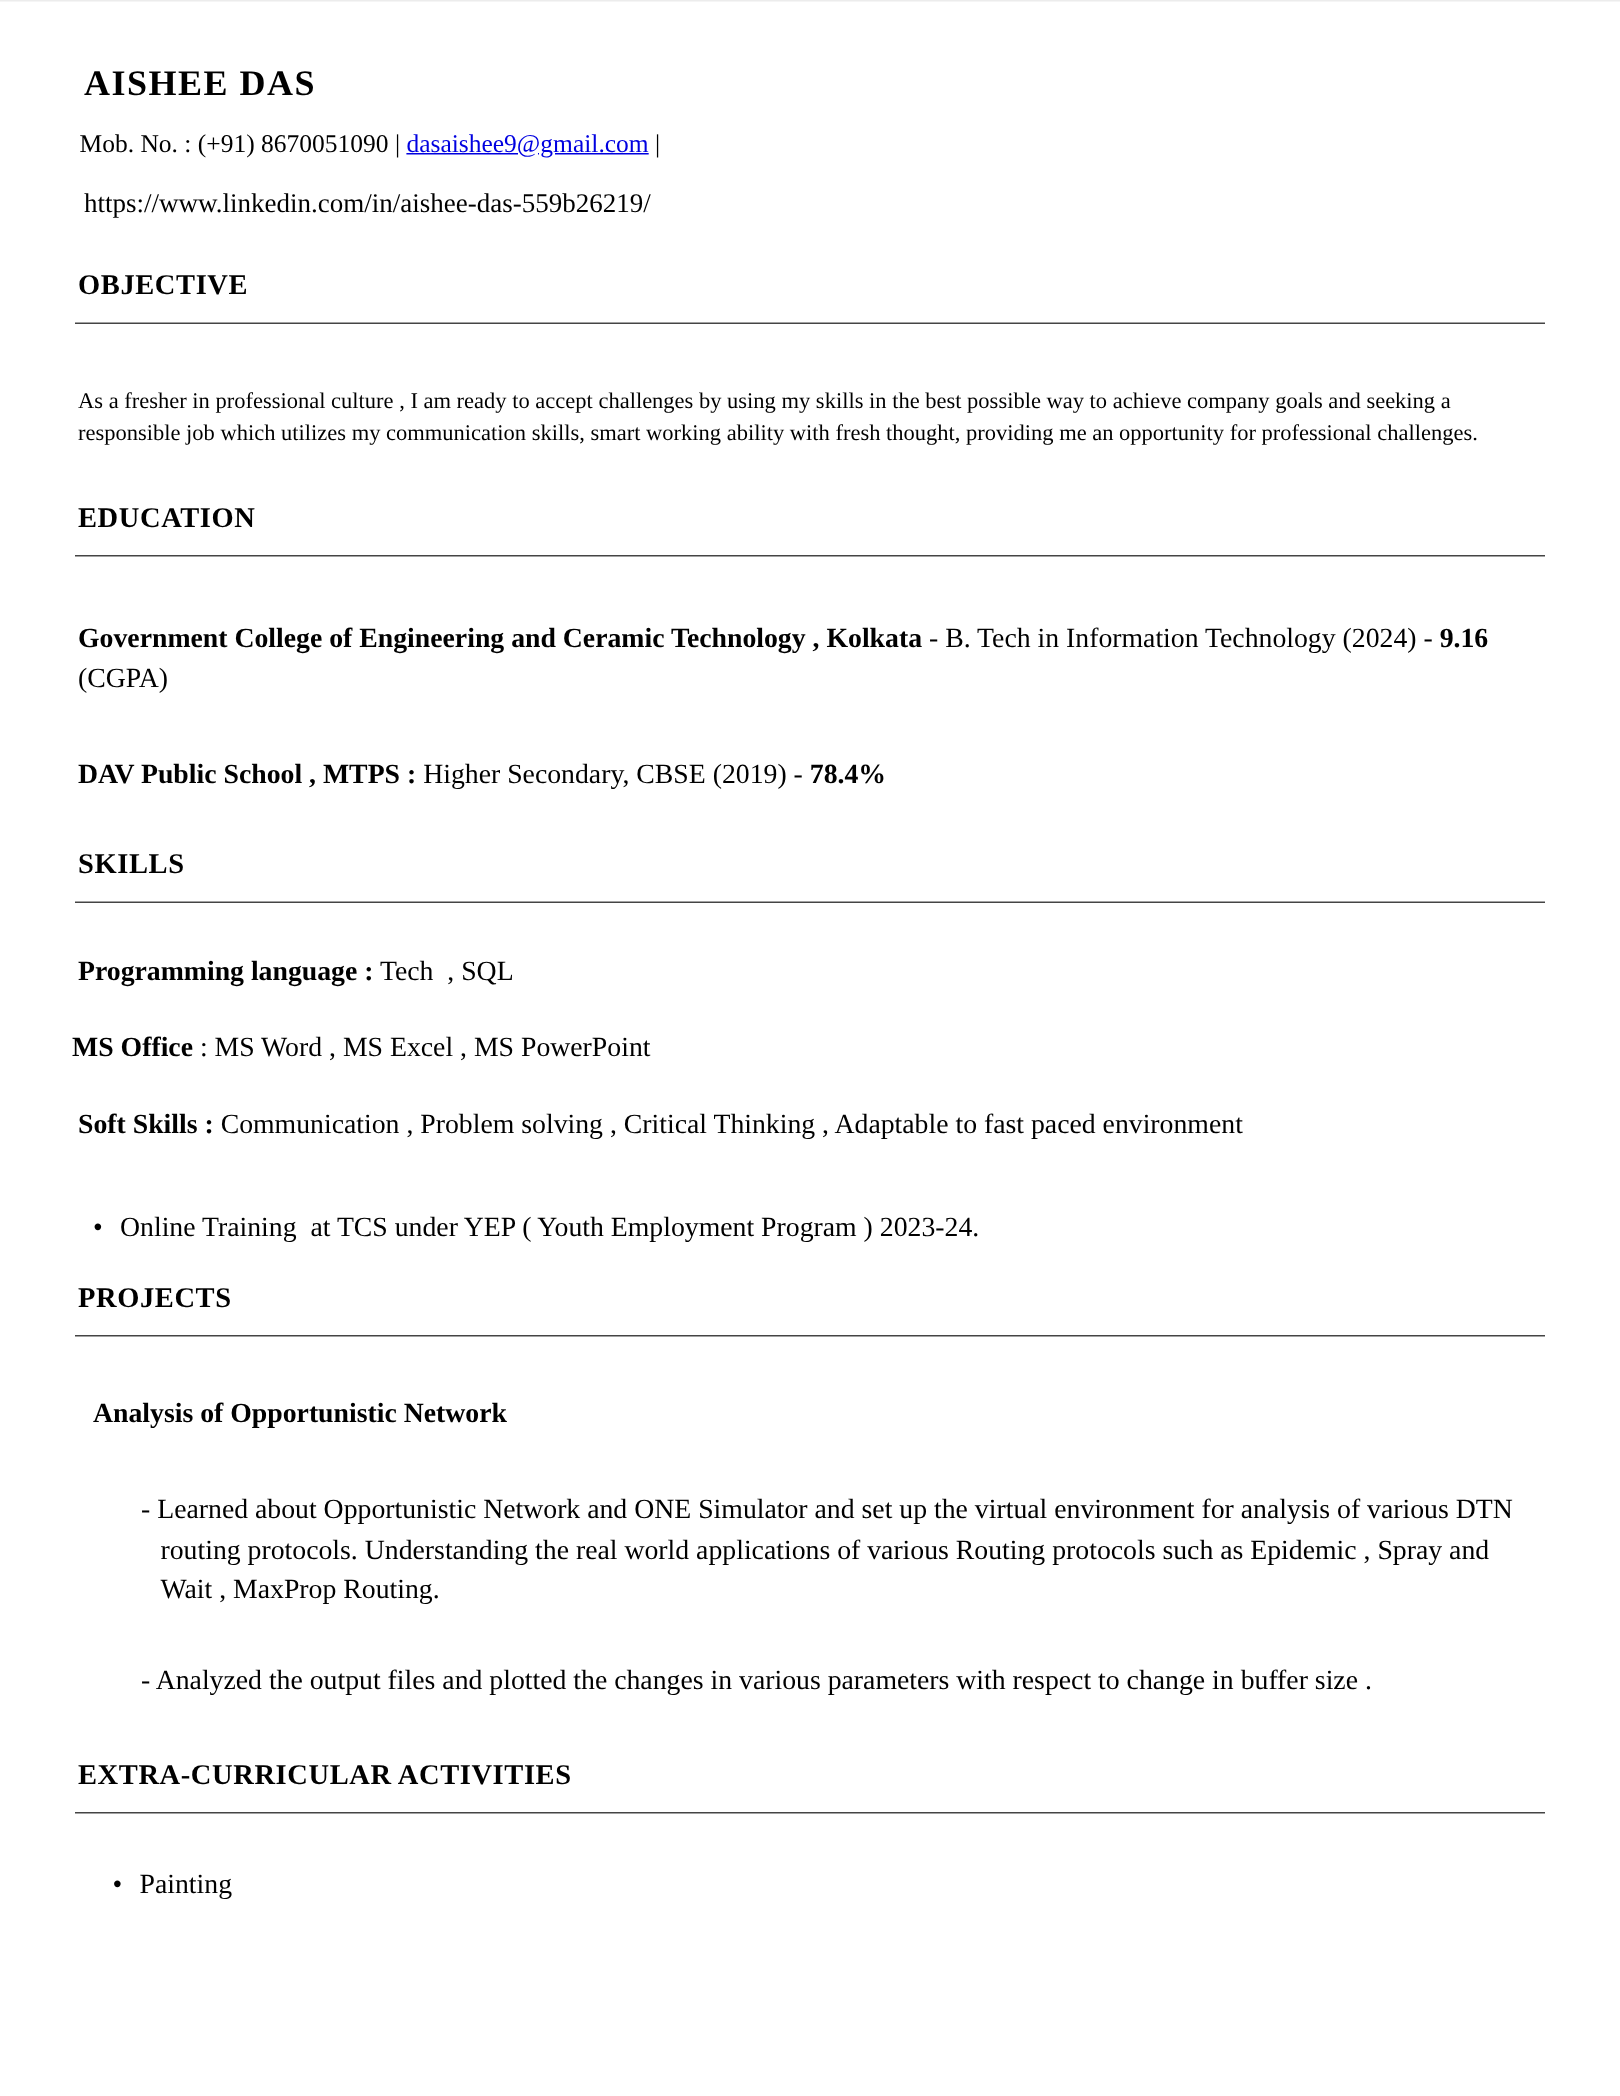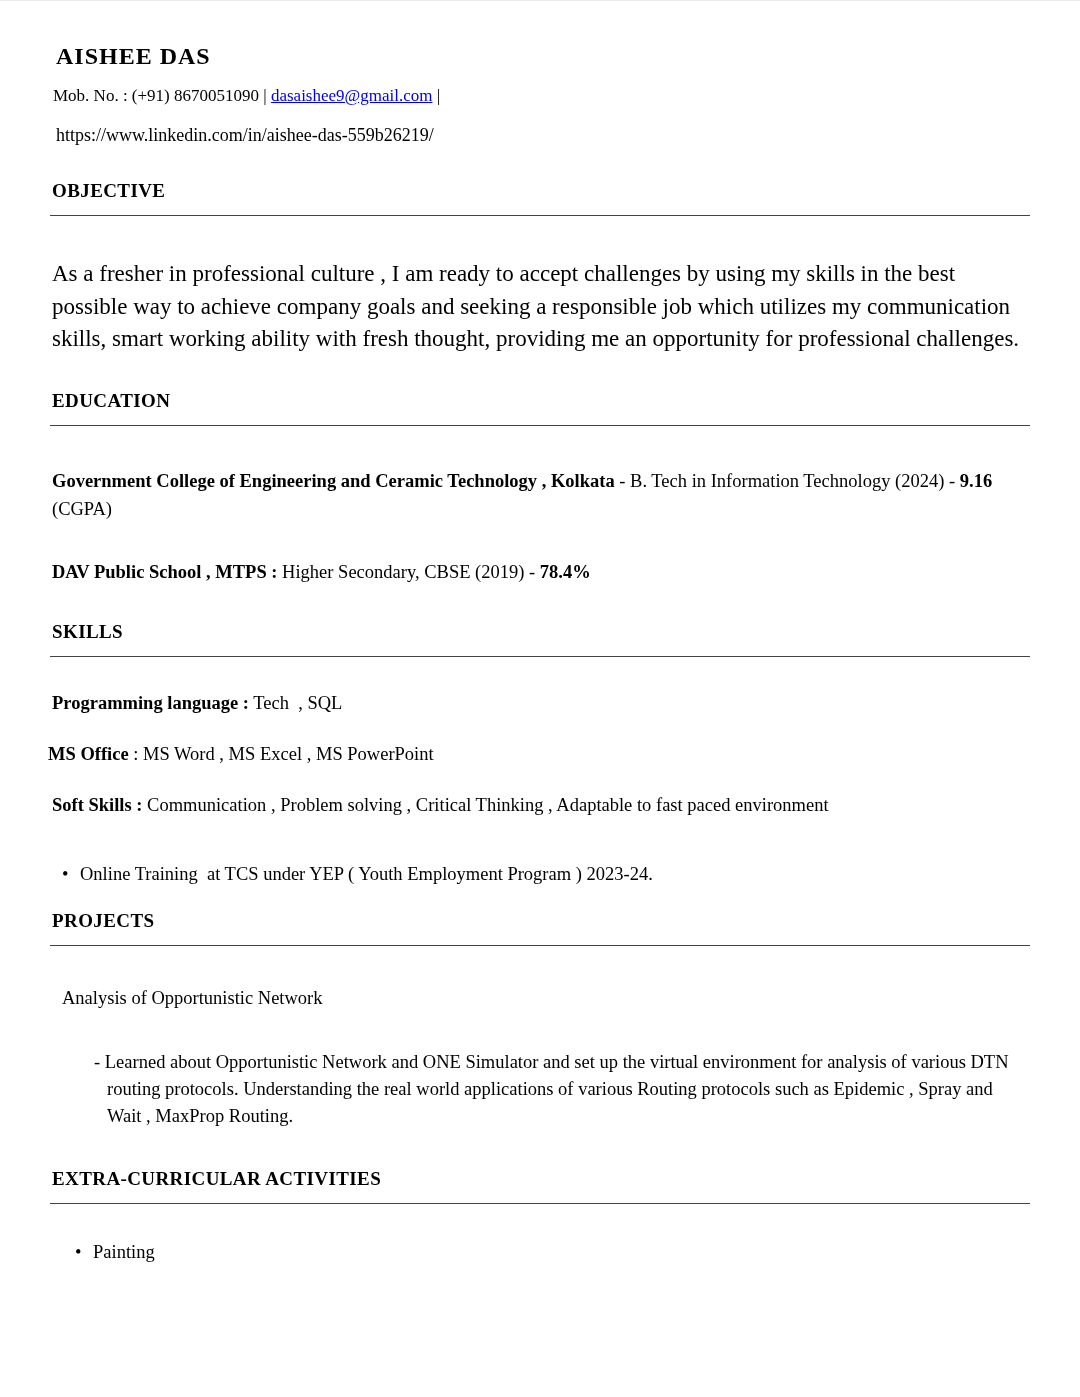--- a/index.html
+++ b/index.html
@@ -48,21 +48,21 @@
   .sec-head {
     font-size: 19px;
     font-weight: bold;
     letter-spacing: 0.4px;
     border-bottom: 1.5px solid #444444;
     padding-bottom: 13px;
     padding-left: 2px;
   }
 
   .body-text {
-    font-size: 23px;
+    font-size: 15px;
     line-height: 1.42;
     padding-left: 2px;
   }
   .objective-body { margin-top: 42px; }
 
   .edu-entry { font-size: 18.5px; line-height: 1.5; padding-left: 2px; }
   .edu-college { margin-top: 42px; }
   .edu-hs { margin-top: 36px; }
   .edu-secondary { margin-top: 8px; }
 
@@ -83,21 +83,21 @@
     position: absolute;
     left: 0;
     top: 0;
   }
   .training-item { margin-top: 36px; margin-left: 12px; }
 
   .sec-projects { margin-top: 22px; }
   .project-name {
     margin-top: 42px;
     font-size: 18.5px;
-    font-weight: normal;
+    font-weight: bold;
     padding-left: 12px;
   }
   .proj-point {
     font-size: 18.5px;
     line-height: 1.45;
     margin-left: 44px;
     padding-left: 13px;
     text-indent: -13px;
   }
   .proj-point-1 { margin-top: 40px; }
@@ -143,20 +143,21 @@
   </section>
 
   <section class="sec sec-trainings">
     <p class="bullet-item training-item t">Online Training  at TCS under YEP ( Youth Employment Program ) 2023-24.</p>
   </section>
 
   <section class="sec sec-projects">
     <div class="sec-head">PROJECTS</div>
     <p class="project-name t">Analysis of Opportunistic Network</p>
     <p class="proj-point proj-point-1 t">- Learned about Opportunistic Network and ONE Simulator and set up the virtual environment for analysis of various DTN routing protocols. Understanding the real world applications of various Routing protocols such as Epidemic , Spray and Wait , MaxProp Routing.</p>
+    <p class="proj-point proj-point-2 t">- Analyzed the output files and plotted the changes in various parameters with respect to change in buffer size .</p>
   </section>
 
   <section class="sec sec-extra">
     <div class="sec-head">EXTRA-CURRICULAR ACTIVITIES</div>
     <p class="bullet-item extra-item extra-item-1 t">Painting</p>
 
   </section>
 
 </div>
 

